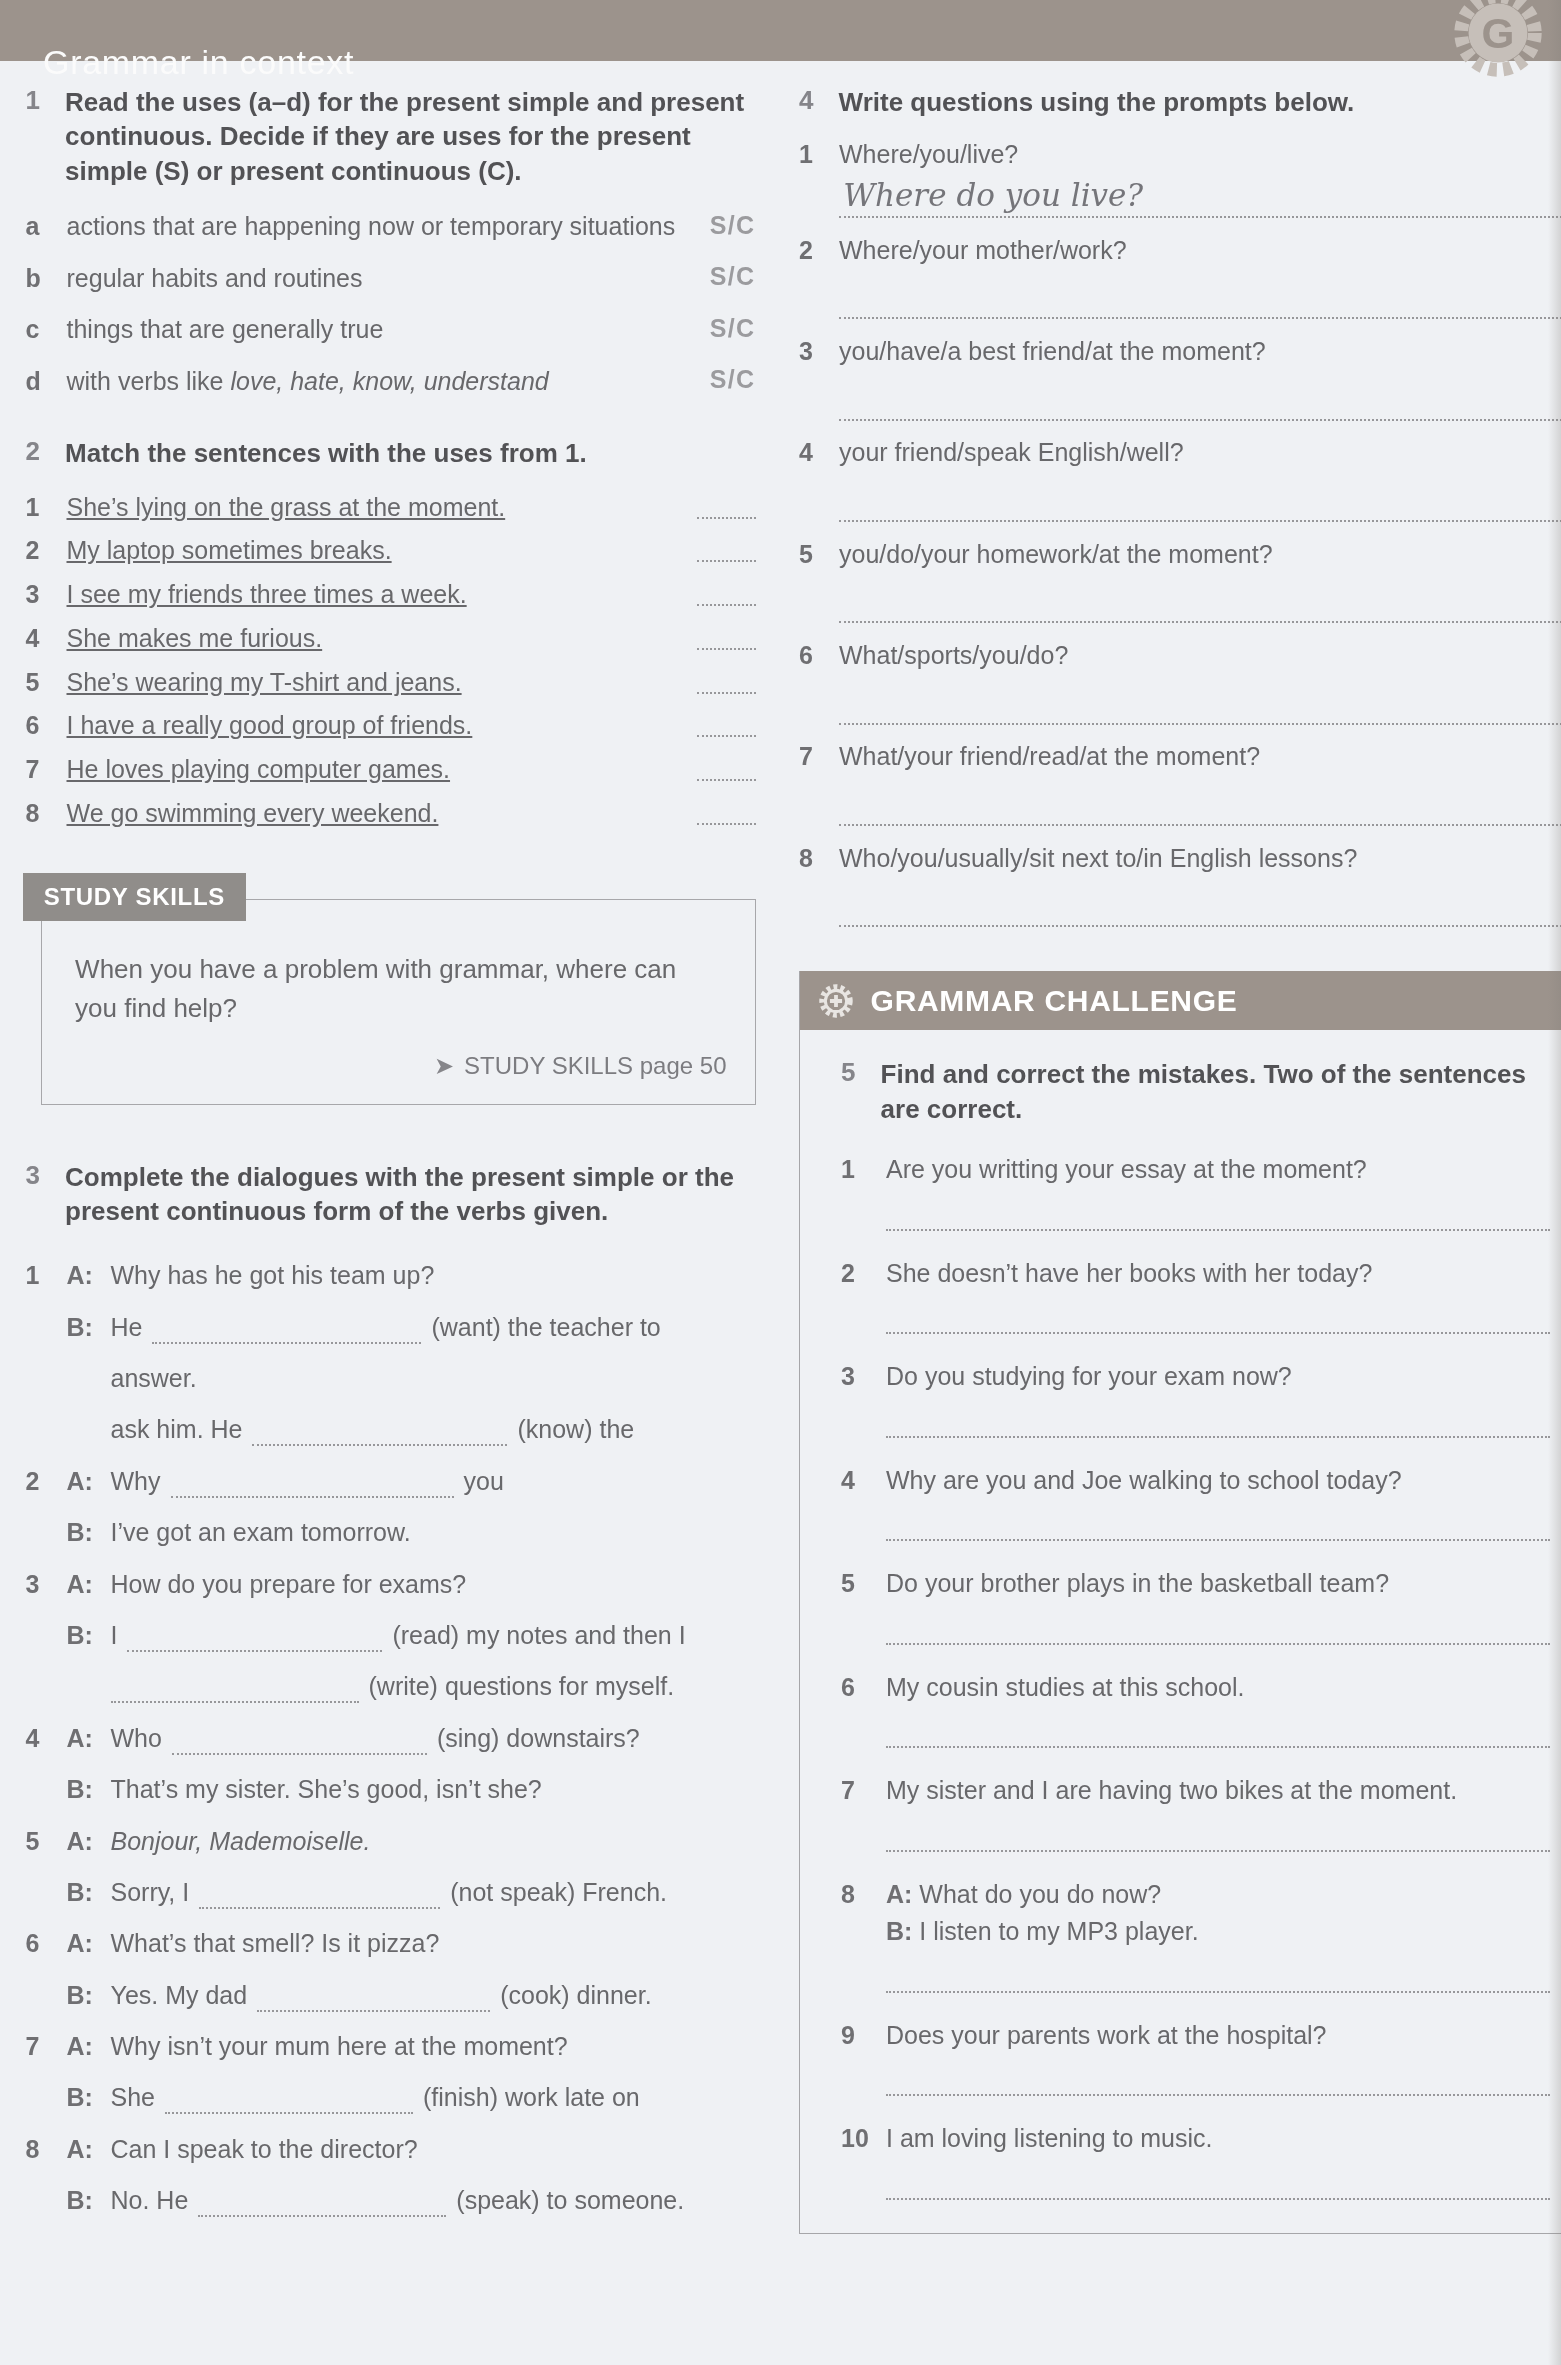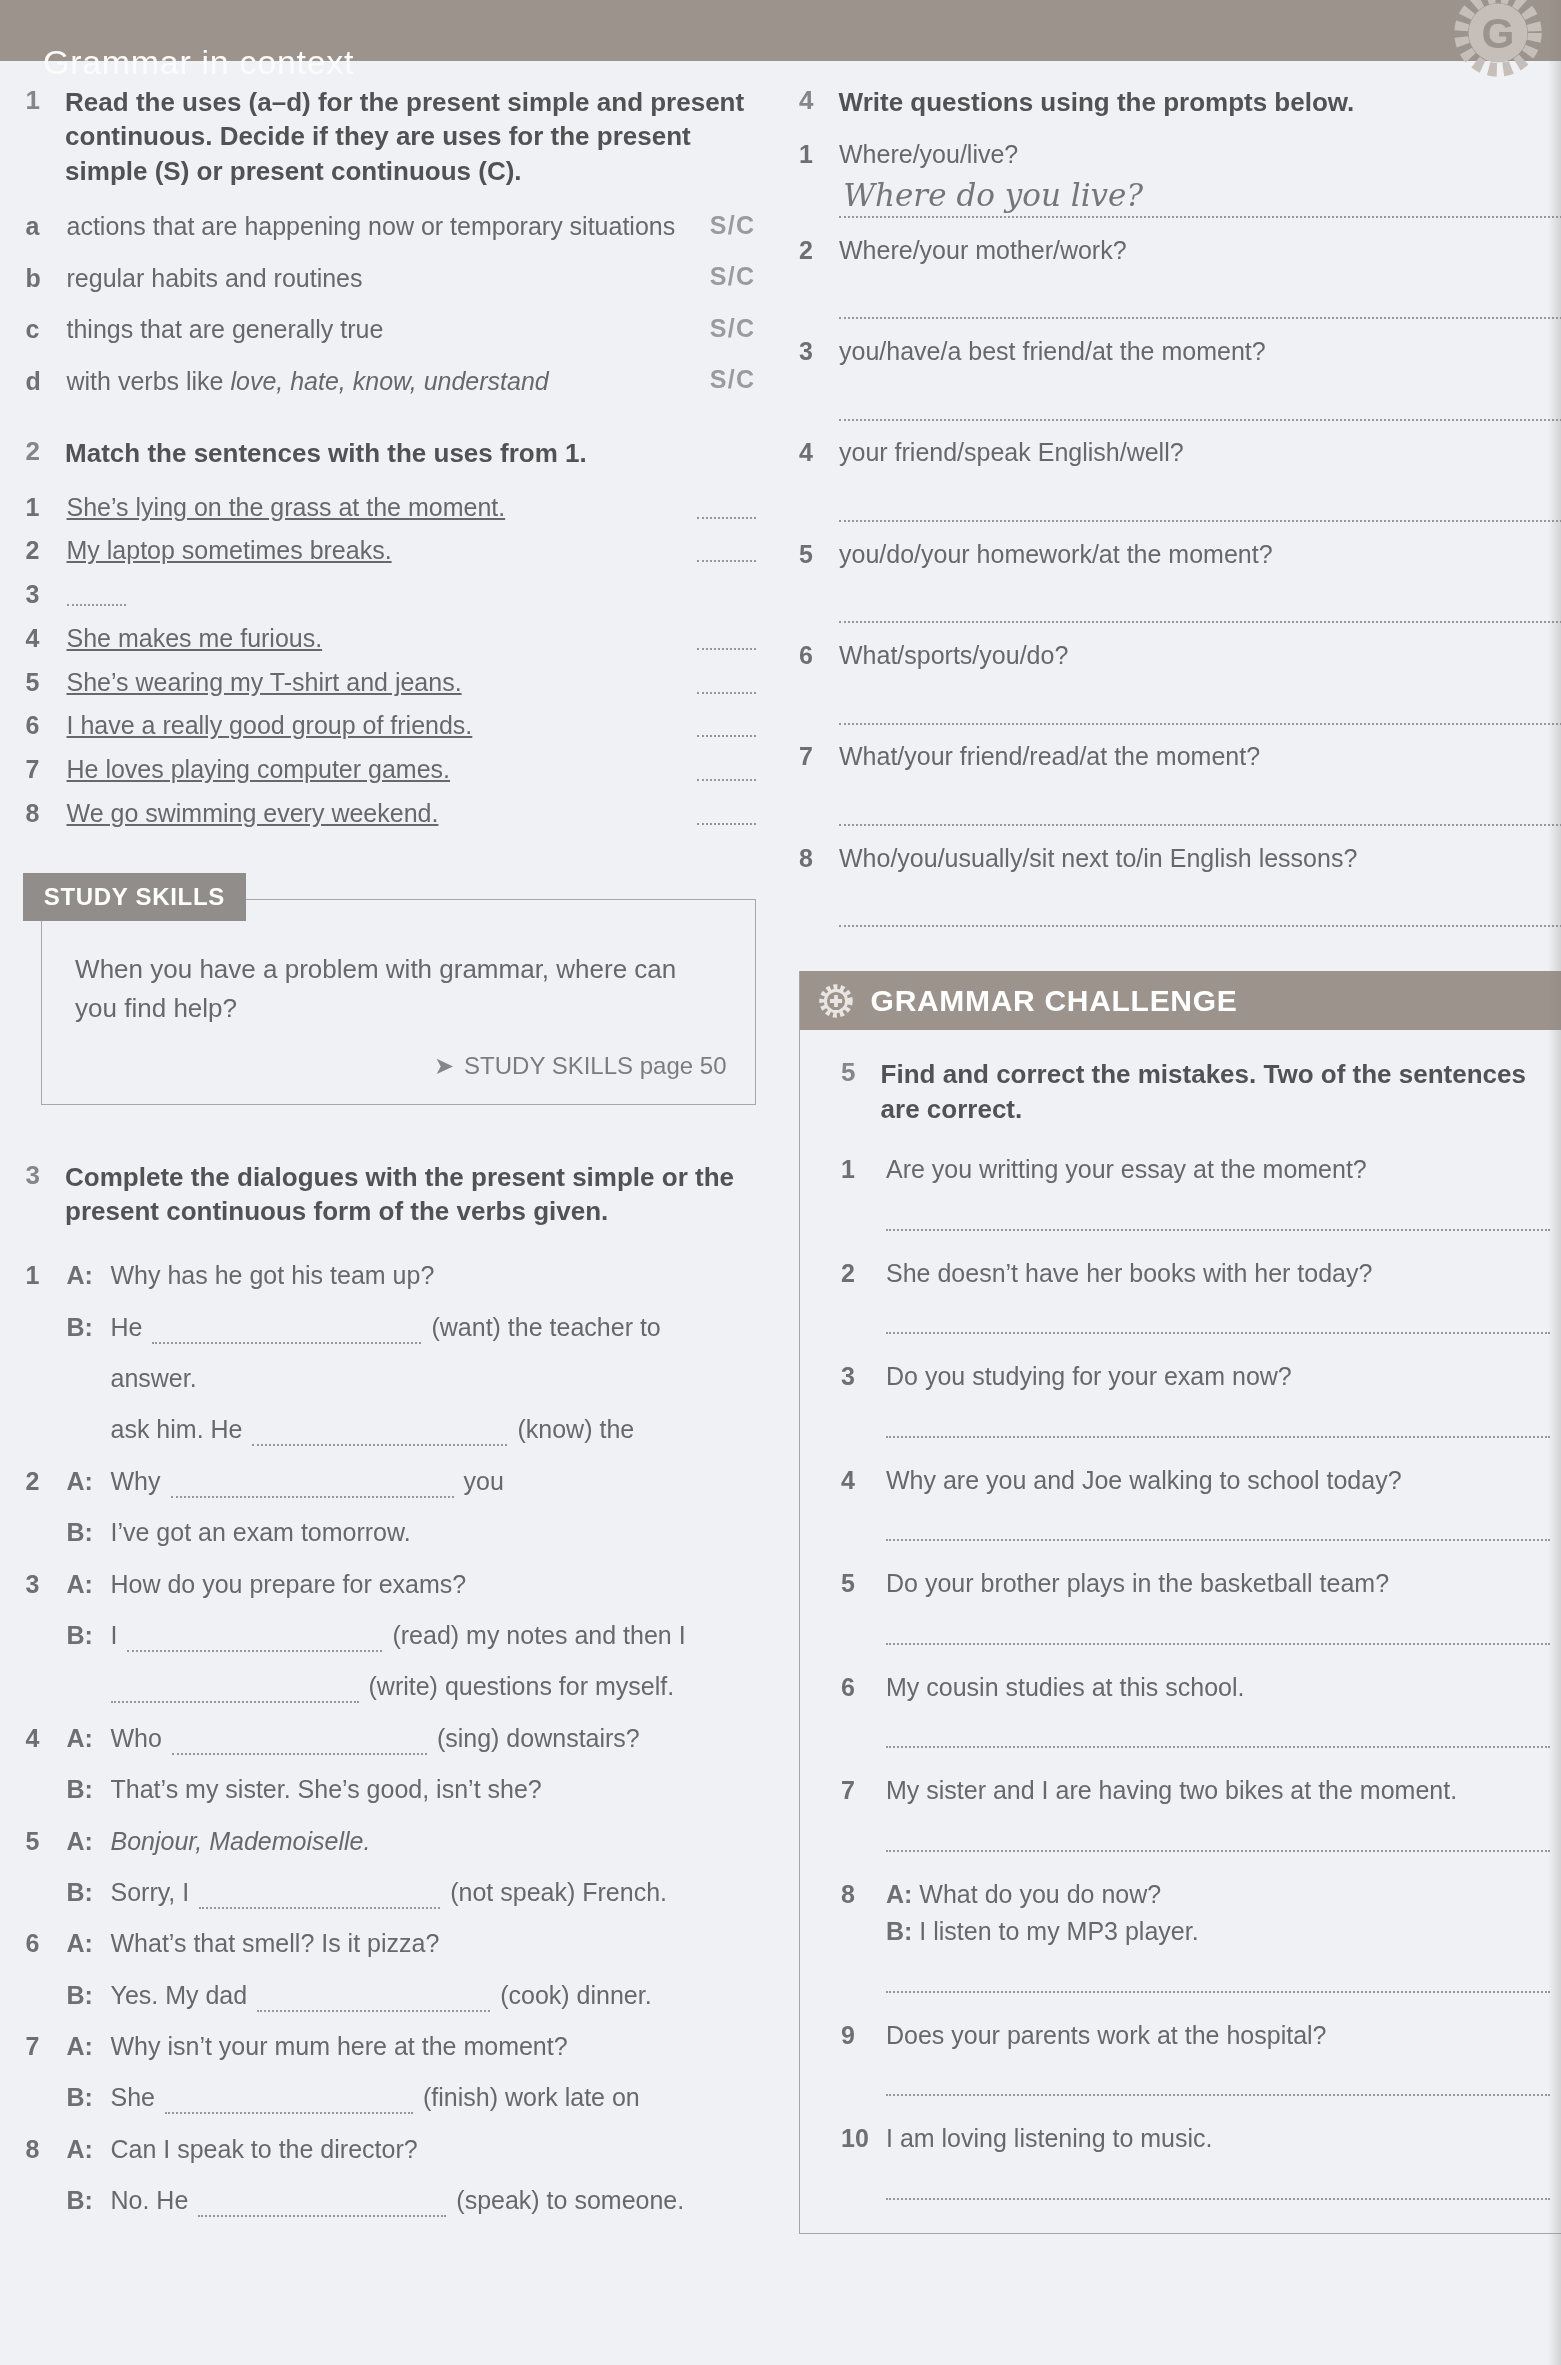--- a/index.html
+++ b/index.html
@@ -121,20 +121,21 @@
         <span class="m-text">She’s lying on the grass at the moment.</span>
         <span class="m-blank"></span>
       </div>
       <div class="m-item">
         <span class="m-num">2</span>
         <span class="m-text">My laptop sometimes breaks.</span>
         <span class="m-blank"></span>
       </div>
       <div class="m-item">
         <span class="m-num">3</span>
+        <span class="m-text">I see my friends three times a week.</span>
         <span class="m-blank"></span>
       </div>
       <div class="m-item">
         <span class="m-num">4</span>
         <span class="m-text">She makes me furious.</span>
         <span class="m-blank"></span>
       </div>
       <div class="m-item">
         <span class="m-num">5</span>
         <span class="m-text">She’s wearing my T-shirt and jeans.</span>

